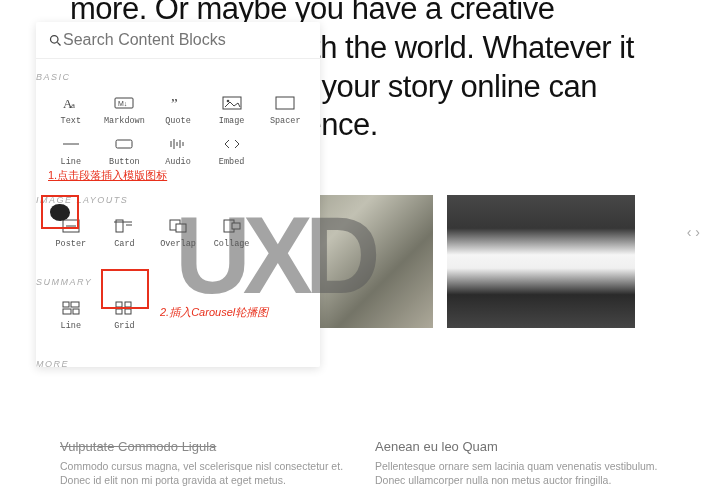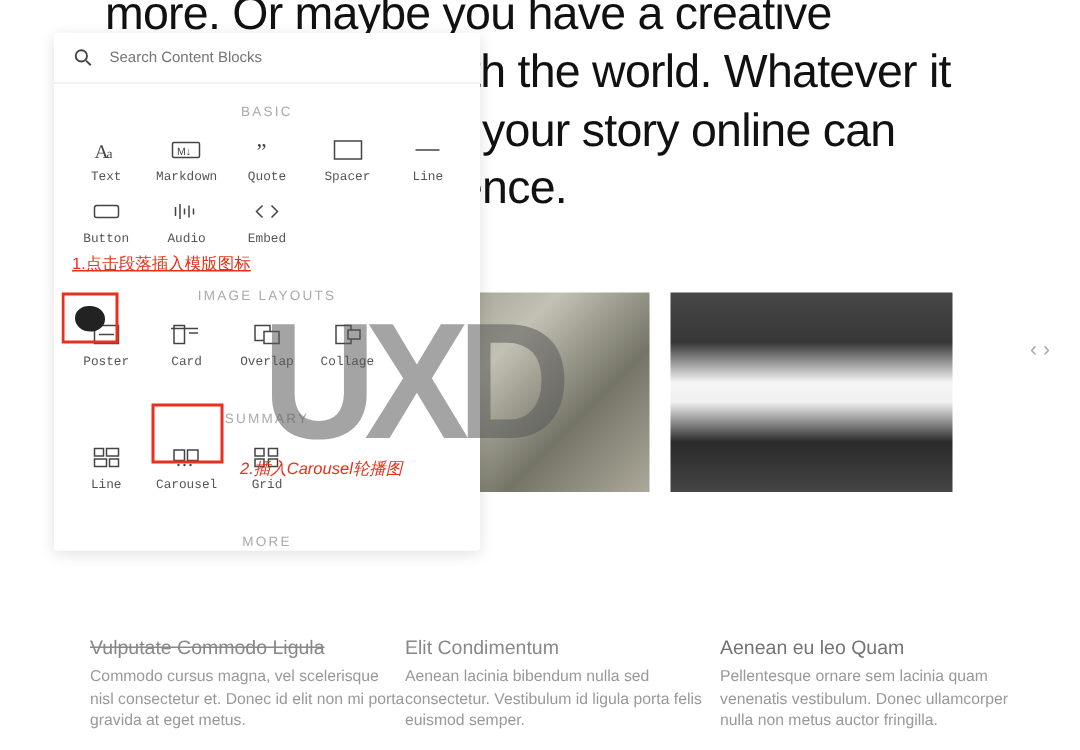--- a/index.html
+++ b/index.html
@@ -41,32 +41,31 @@
   .search-row {
     display: flex;
     align-items: center;
     padding: 9px 12px;
     border-bottom: 1px solid #eee;
   }
   .search-row svg { flex: 0 0 15px; }
   .search-row input {
     border: none;
     outline: none;
-    font-size: 10px;
-    margin-left: 10px;
+    font-size: 16px;
     flex: 1;
     color: #888;
   }
   .section-hdr {
-    text-align: center;
     font-size: 9px;
     letter-spacing: 1.5px;
     color: #aaa;
     padding: 13px 0 4px;
     font-weight: 500;
+    font-style: italic;
   }
   .grid5 {
     display: grid;
     grid-template-columns: repeat(5, 1fr);
     gap: 0;
     padding: 4px 8px 10px;
   }
   .block-item {
     display: flex;
     flex-direction: column;
@@ -209,24 +208,20 @@
     <div class="thumb-img b"></div>
   </div>
 </div>
 
 <div class="bottom-cards">
   <div>
     <div class="card-title" style="text-decoration:line-through;color:#888">Vulputate Commodo Ligula</div>
     <div class="card-body">Commodo cursus magna, vel scelerisque nisl consectetur et. Donec id elit non mi porta gravida at eget metus.</div>
   </div>
   <div>
-    <div class="card-title" style="color:#888">Elit Condimentum</div>
-    <div class="card-body">Aenean lacinia bibendum nulla sed consectetur. Vestibulum id ligula porta felis euismod semper.</div>
-  </div>
-  <div>
     <div class="card-title">Aenean eu leo Quam</div>
     <div class="card-body">Pellentesque ornare sem lacinia quam venenatis vestibulum. Donec ullamcorper nulla non metus auctor fringilla.</div>
   </div>
 </div>
 
 <div class="panel">
   <div class="search-row">
     <svg viewBox="0 0 24 24" width="15" height="15">
         <circle cx="10" cy="10" r="6" stroke="#444" stroke-width="2" fill="none"></circle>
         <line x1="15" y1="15" x2="20" y2="20" stroke="#444" stroke-width="2"></line>
@@ -259,20 +254,30 @@
           <svg viewBox="0 0 20 16" width="20" height="16">
             <text x="3" y="14" font-size="15" font-family="Georgia" fill="#444">”</text>
           </svg>
         </div>
         <div class="block-label">Quote</div>
       </div>
       <div class="block-item">
         <div class="block-icon">
           <svg viewBox="0 0 20 16" width="20" height="16">
             <rect x="1" y="2" width="18" height="12" stroke="#444" fill="none"></rect>
+            <circle cx="6" cy="6" r="1.3" fill="#444"></circle>
+            <polyline points="3,12 8,7 12,11 16,8 18,12" stroke="#444" fill="none"></polyline>
+          </svg>
+        </div>
+        <div class="block-label">Image</div>
+      </div>
+      <div class="block-item">
+        <div class="block-icon">
+          <svg viewBox="0 0 20 16" width="20" height="16">
+            <rect x="1" y="2" width="18" height="12" stroke="#444" fill="none"></rect>
           </svg>
         </div>
         <div class="block-label">Spacer</div>
       </div>
       <div class="block-item">
         <div class="block-icon">
           <svg viewBox="0 0 20 16" width="20" height="16">
             <line x1="2" y1="8" x2="18" y2="8" stroke="#444"></line>
           </svg>
         </div>
@@ -359,32 +364,20 @@
             <rect x="10" y="2" width="8" height="5" stroke="#444" fill="none"></rect>
             <rect x="2" y="9" width="8" height="5" stroke="#444" fill="none"></rect>
             <rect x="12" y="9" width="6" height="5" stroke="#444" fill="none"></rect>
           </svg>
         </div>
         <div class="block-label">Line</div>
       </div>
       <div class="block-item">
         <div class="block-icon">
           <svg viewBox="0 0 20 16" width="20" height="16">
-            <rect x="2" y="3" width="7" height="7" stroke="#444" fill="none"></rect>
-            <rect x="11" y="3" width="7" height="7" stroke="#444" fill="none"></rect>
-            <circle cx="5" cy="13" r=".8" fill="#444"></circle>
-            <circle cx="9" cy="13" r=".8" fill="#444"></circle>
-            <circle cx="13" cy="13" r=".8" fill="#444"></circle>
-          </svg>
-        </div>
-        <div class="block-label">Carousel</div>
-      </div>
-      <div class="block-item">
-        <div class="block-icon">
-          <svg viewBox="0 0 20 16" width="20" height="16">
             <rect x="2" y="2" width="6" height="5" stroke="#444" fill="none"></rect>
             <rect x="11" y="2" width="6" height="5" stroke="#444" fill="none"></rect>
             <rect x="2" y="9" width="6" height="5" stroke="#444" fill="none"></rect>
             <rect x="11" y="9" width="6" height="5" stroke="#444" fill="none"></rect>
           </svg>
         </div>
         <div class="block-label">Grid</div>
       </div>
     </div>
 

